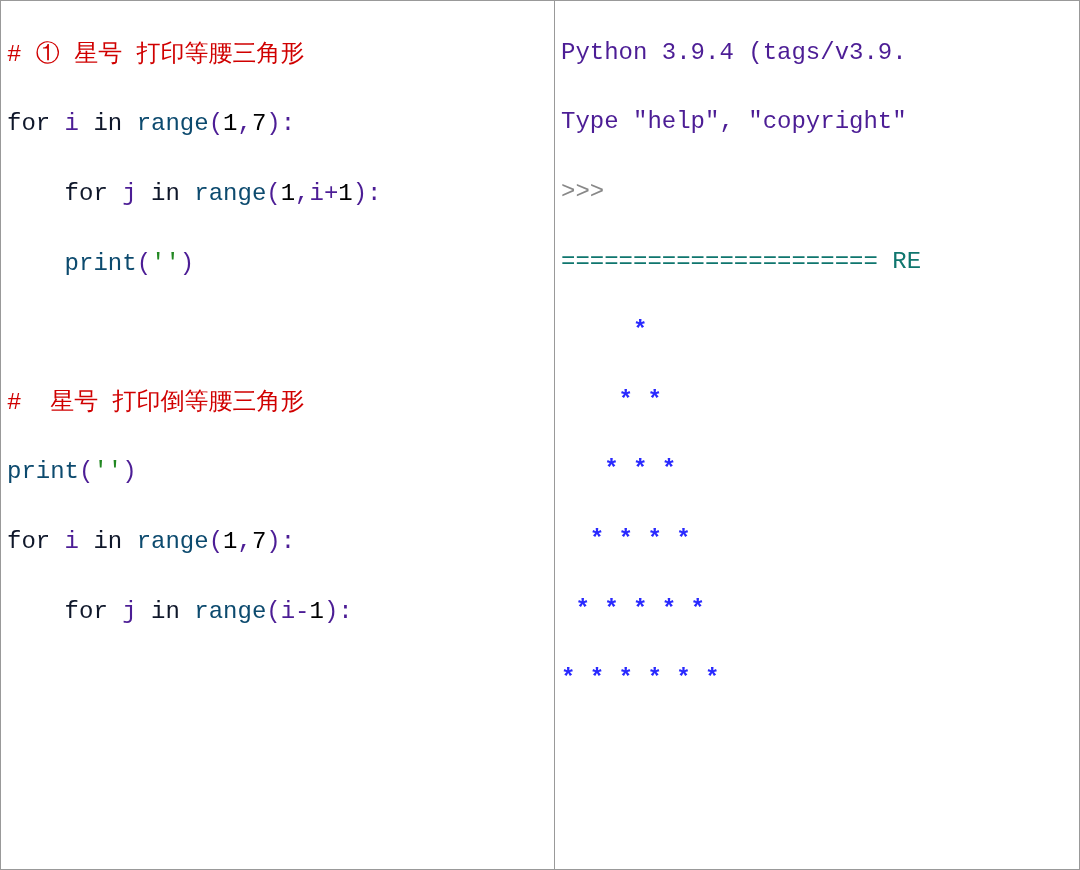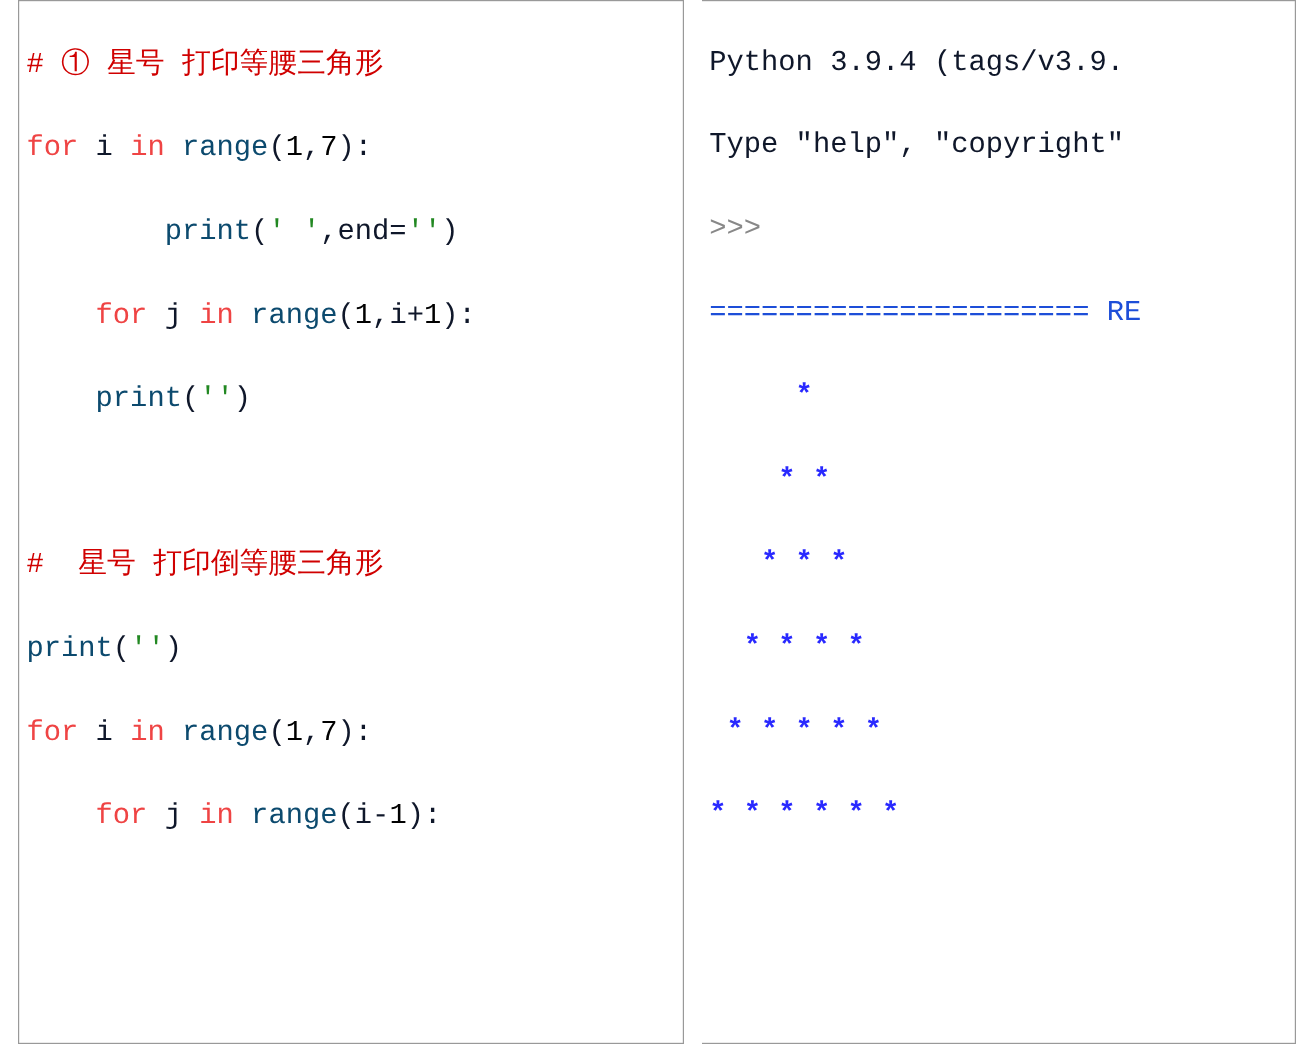--- a/index.html
+++ b/index.html
@@ -1,37 +1,36 @@
 <!DOCTYPE html>
 <html><head>
   <meta charset="utf-8">
   <style>
     * { margin: 0; padding: 0; box-sizing: border-box; }
     body { width: 1080px; height: 870px; display: flex; font-family: 'Courier New', 'SimSun', monospace; font-size: 24px; line-height: 1.45; background: #fff; overflow: hidden; }
-    .pane { height: 100%; overflow: hidden; margin-left: 15px; }
+    .pane { height: 100%; overflow: hidden; }
     .left-pane { width: 555px; border: 1px solid #999; padding: 2px 6px; white-space: pre; }
     .right-pane { flex: 1; border: 1px solid #999; border-left: none; padding: 0 6px; white-space: pre; }
     .comment { color: #d00000; }
-    .keyword { color: #ef4444; }
+    .keyword { color: #0f172a; }
     .func { color: #0c4a6e; }
     .string { color: #228822; }
     .num { color: #000; }
-    .text-black { color: #0f172a; }
+    .text-black { color: #4c1d95; }
     .output-star { color: #2929ff; font-weight: bold; }
     .prompt { color: #888; }
-    .sep { color: #1d4ed8; }
+    .sep { color: #0f766e; }
     .blank { display: block; height: 1.45em; }
   </style>
 </head>
 <body>
 
 <div class="pane left-pane">
 <div><span class="comment"># ① 星号 打印等腰三角形</span></div>
 <div><span class="keyword">for</span><span class="text-black"> i </span><span class="keyword">in</span><span class="text-black"> </span><span class="func">range</span><span class="text-black">(</span><span class="num">1</span><span class="text-black">,</span><span class="num">7</span><span class="text-black">):</span></div>
-<div><span>        </span><span class="func">print</span><span class="text-black">(</span><span class="string">' '</span><span class="text-black">,end=</span><span class="string">''</span><span class="text-black">)</span></div>
 <div><span>    </span><span class="keyword">for</span><span class="text-black"> j </span><span class="keyword">in</span><span class="text-black"> </span><span class="func">range</span><span class="text-black">(</span><span class="num">1</span><span class="text-black">,i+</span><span class="num">1</span><span class="text-black">):</span></div>
 <div><span>    </span><span class="func">print</span><span class="text-black">(</span><span class="string">''</span><span class="text-black">)</span></div>
 <div class="blank"></div>
 <div><span class="comment">#  星号 打印倒等腰三角形</span></div>
 <div><span class="func">print</span><span class="text-black">(</span><span class="string">''</span><span class="text-black">)</span></div>
 <div><span class="keyword">for</span><span class="text-black"> i </span><span class="keyword">in</span><span class="text-black"> </span><span class="func">range</span><span class="text-black">(</span><span class="num">1</span><span class="text-black">,</span><span class="num">7</span><span class="text-black">):</span></div>
 <div><span>    </span><span class="keyword">for</span><span class="text-black"> j </span><span class="keyword">in</span><span class="text-black"> </span><span class="func">range</span><span class="text-black">(i-</span><span class="num">1</span><span class="text-black">):</span></div>
 
 
 

